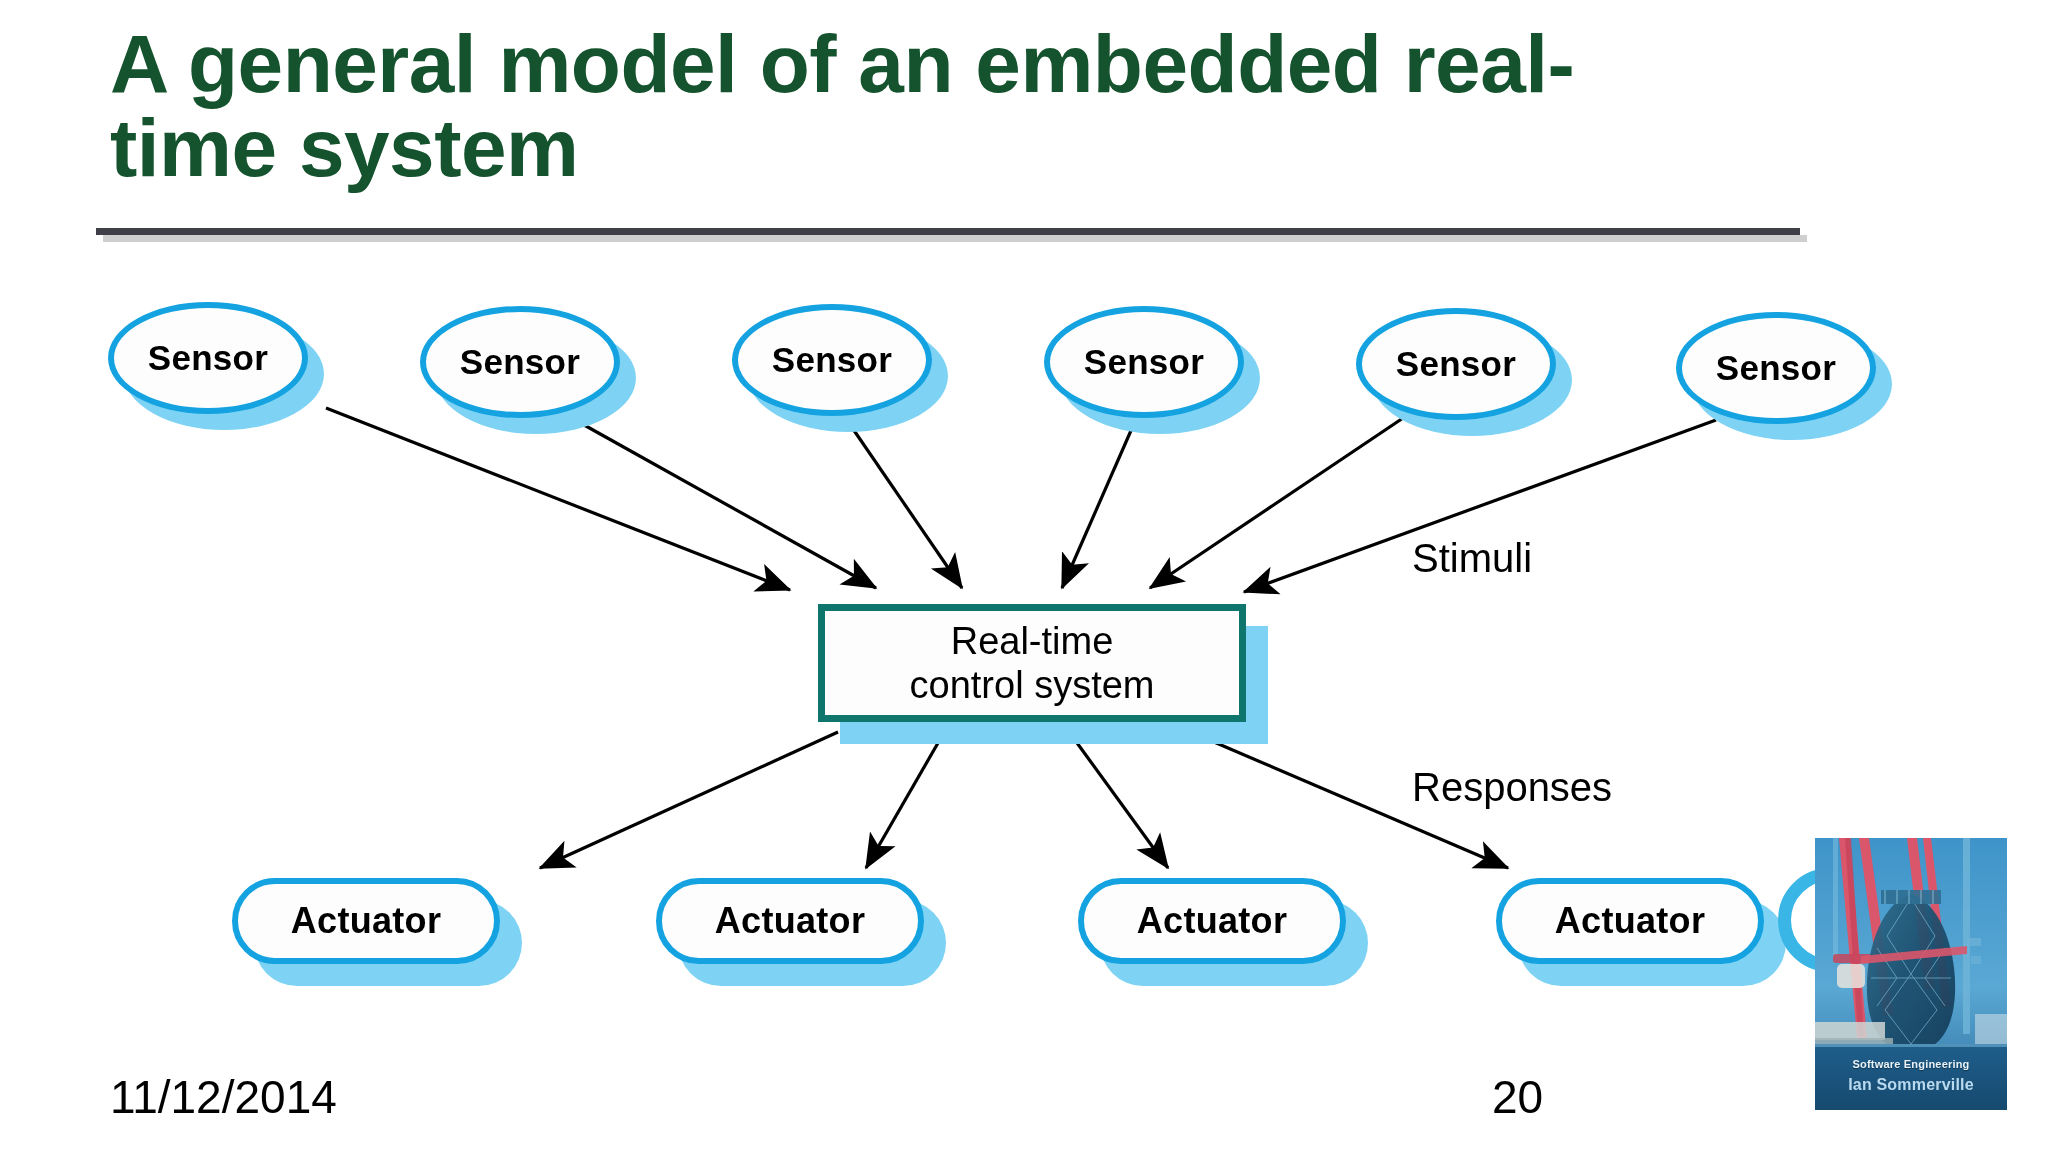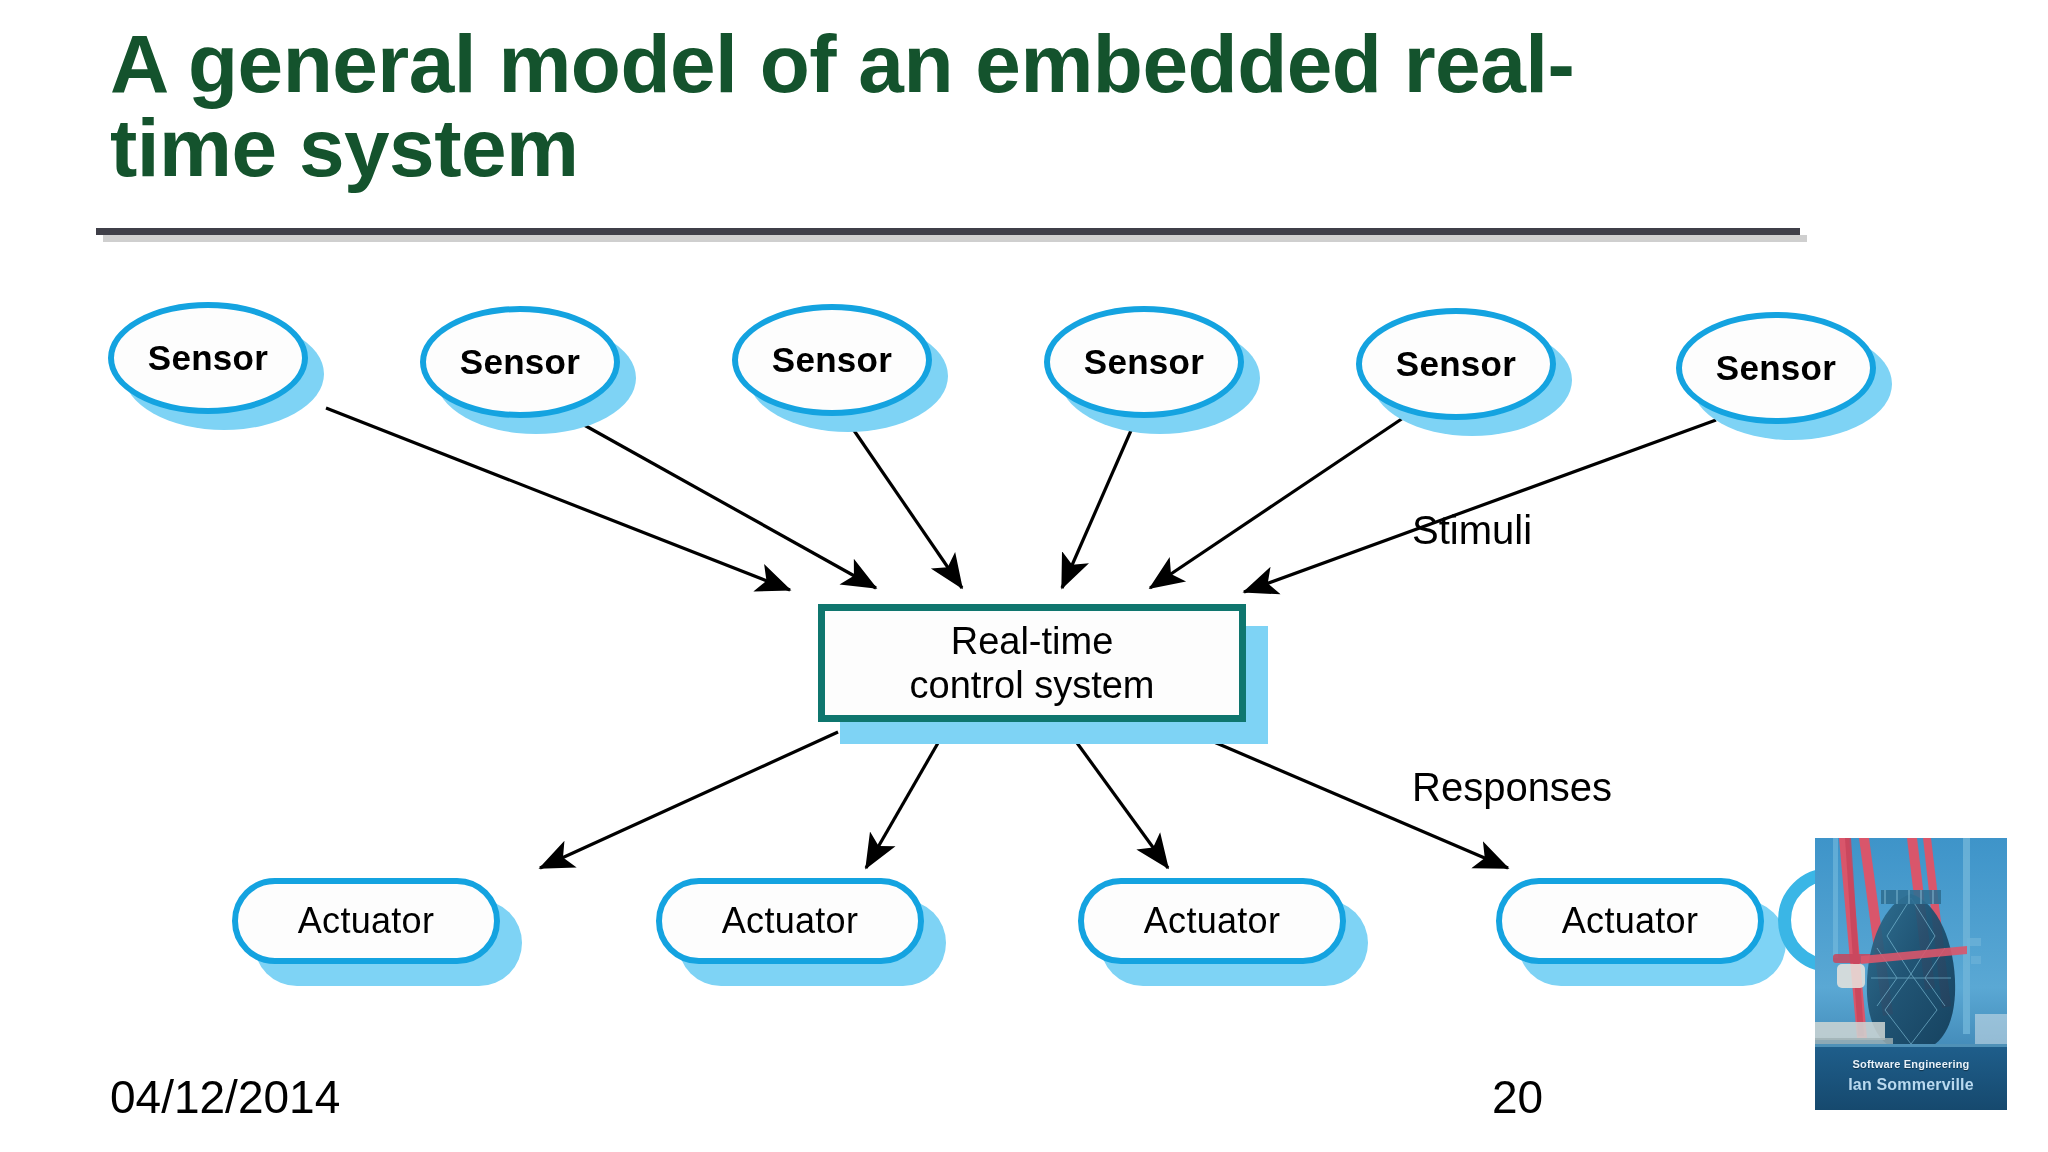--- a/index.html
+++ b/index.html
@@ -99,21 +99,21 @@
     border-radius: 50%;
   }
 
   .actuator {
     width: 268px;
     height: 86px;
     border: 6px solid #14a3e0;
     border-radius: 46px;
     background: #fdfdfd;
     font-size: 36px;
-    font-weight: normal;
+    font-weight: bold;
     letter-spacing: 0.3px;
   }
   .actuator-shadow {
     width: 268px;
     height: 86px;
     border-radius: 46px;
   }
 
   #control-box {
     left: 818px;
@@ -135,21 +135,21 @@
   }
 
   
   .flow-label {
     position: absolute;
     font-size: 40px;
     color: #000000;
     font-weight: normal;
     white-space: nowrap;
   }
-  #label-stimuli { left: 1412px; top: 508px; }
+  #label-stimuli { left: 1412px; top: 536px; }
   #label-responses { left: 1412px; top: 765px; }
 
   
   #footer-date {
     position: absolute;
     left: 110px;
     top: 1070px;
     font-size: 46px;
     color: #000000;
   }
@@ -293,21 +293,21 @@
     <div class="node actuator" style="left:1078px; top:878px;">
       <span>Actuator</span>
     </div>
 
     <div class="node-shadow actuator-shadow" style="left:1518px; top:900px;"></div>
     <div class="node actuator" style="left:1496px; top:878px;">
       <span>Actuator</span>
     </div>
   </div>
 
-  <div id="footer-date">04/12/2014</div>
+  <div id="footer-date">11/12/2014</div>
   <div id="footer-page">20</div>
 
   <div id="cover-swoosh"></div>
   <div id="book-cover">
     <svg width="192" height="272" viewBox="0 0 192 272">
       <defs>
         <linearGradient id="sky" x1="0" y1="0" x2="0" y2="1">
           <stop offset="0%" stop-color="#3e94c9"></stop>
           <stop offset="55%" stop-color="#5aa8d4"></stop>
           <stop offset="100%" stop-color="#2c6e9e"></stop>

